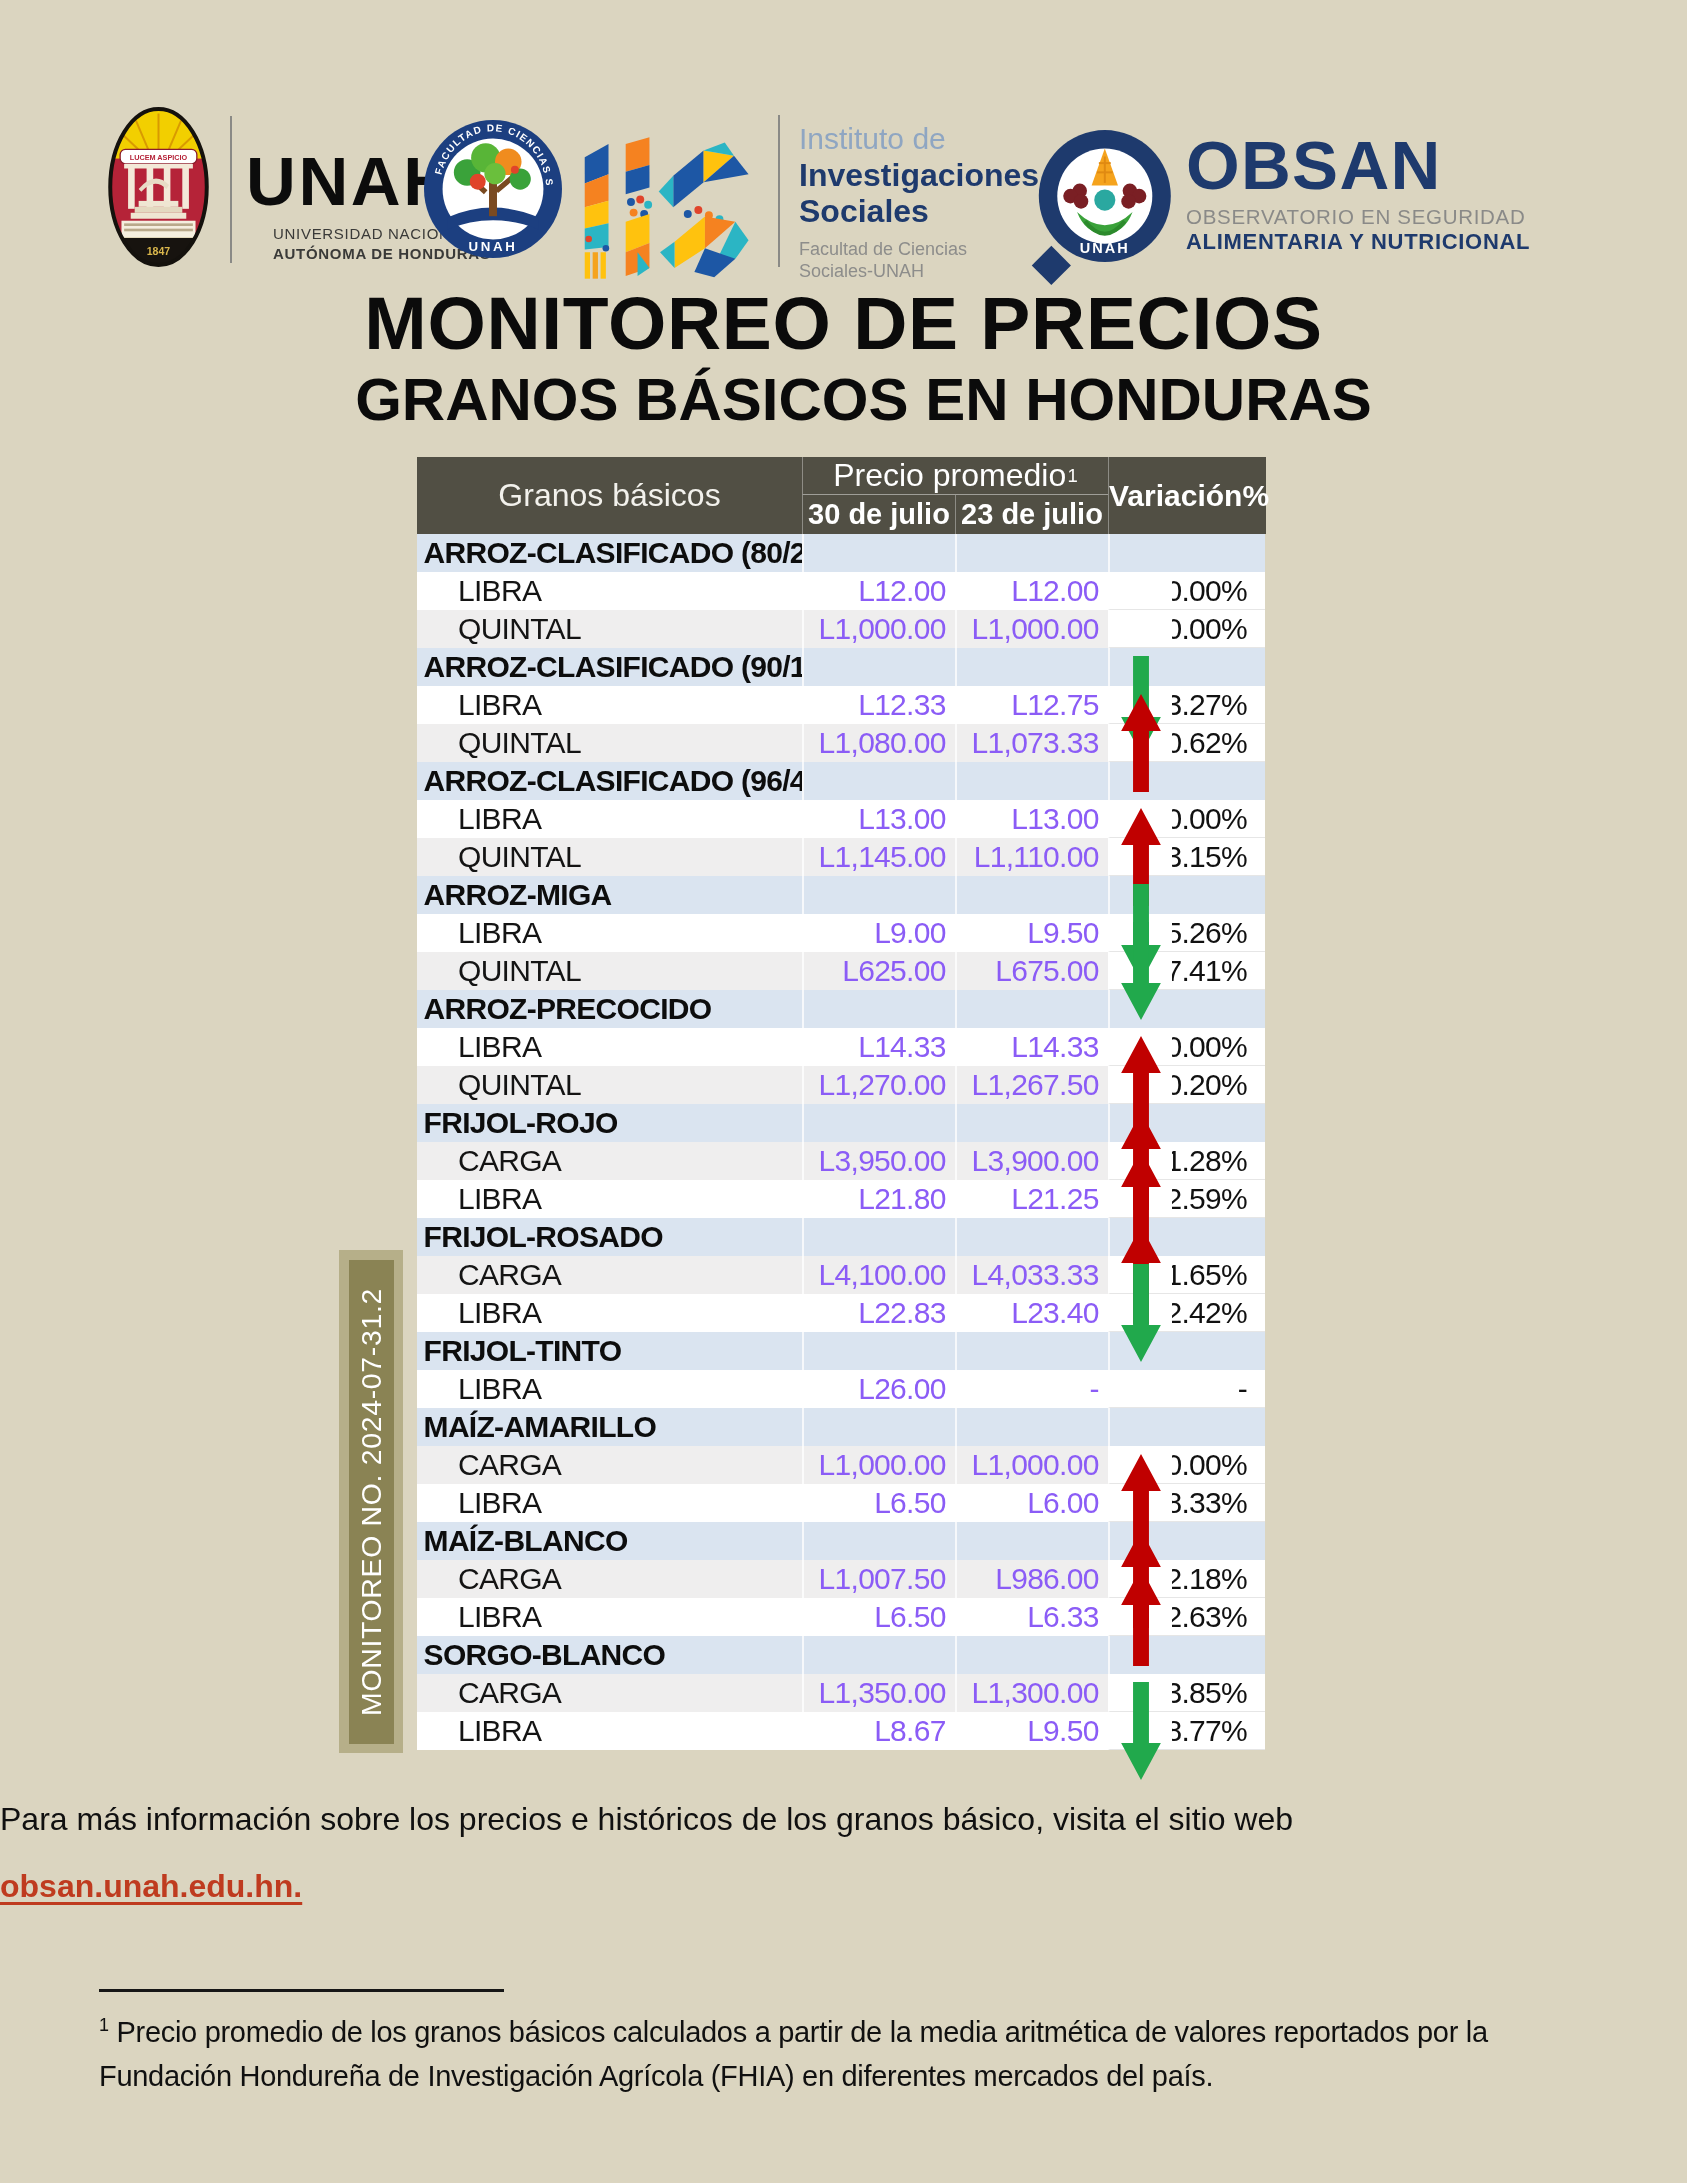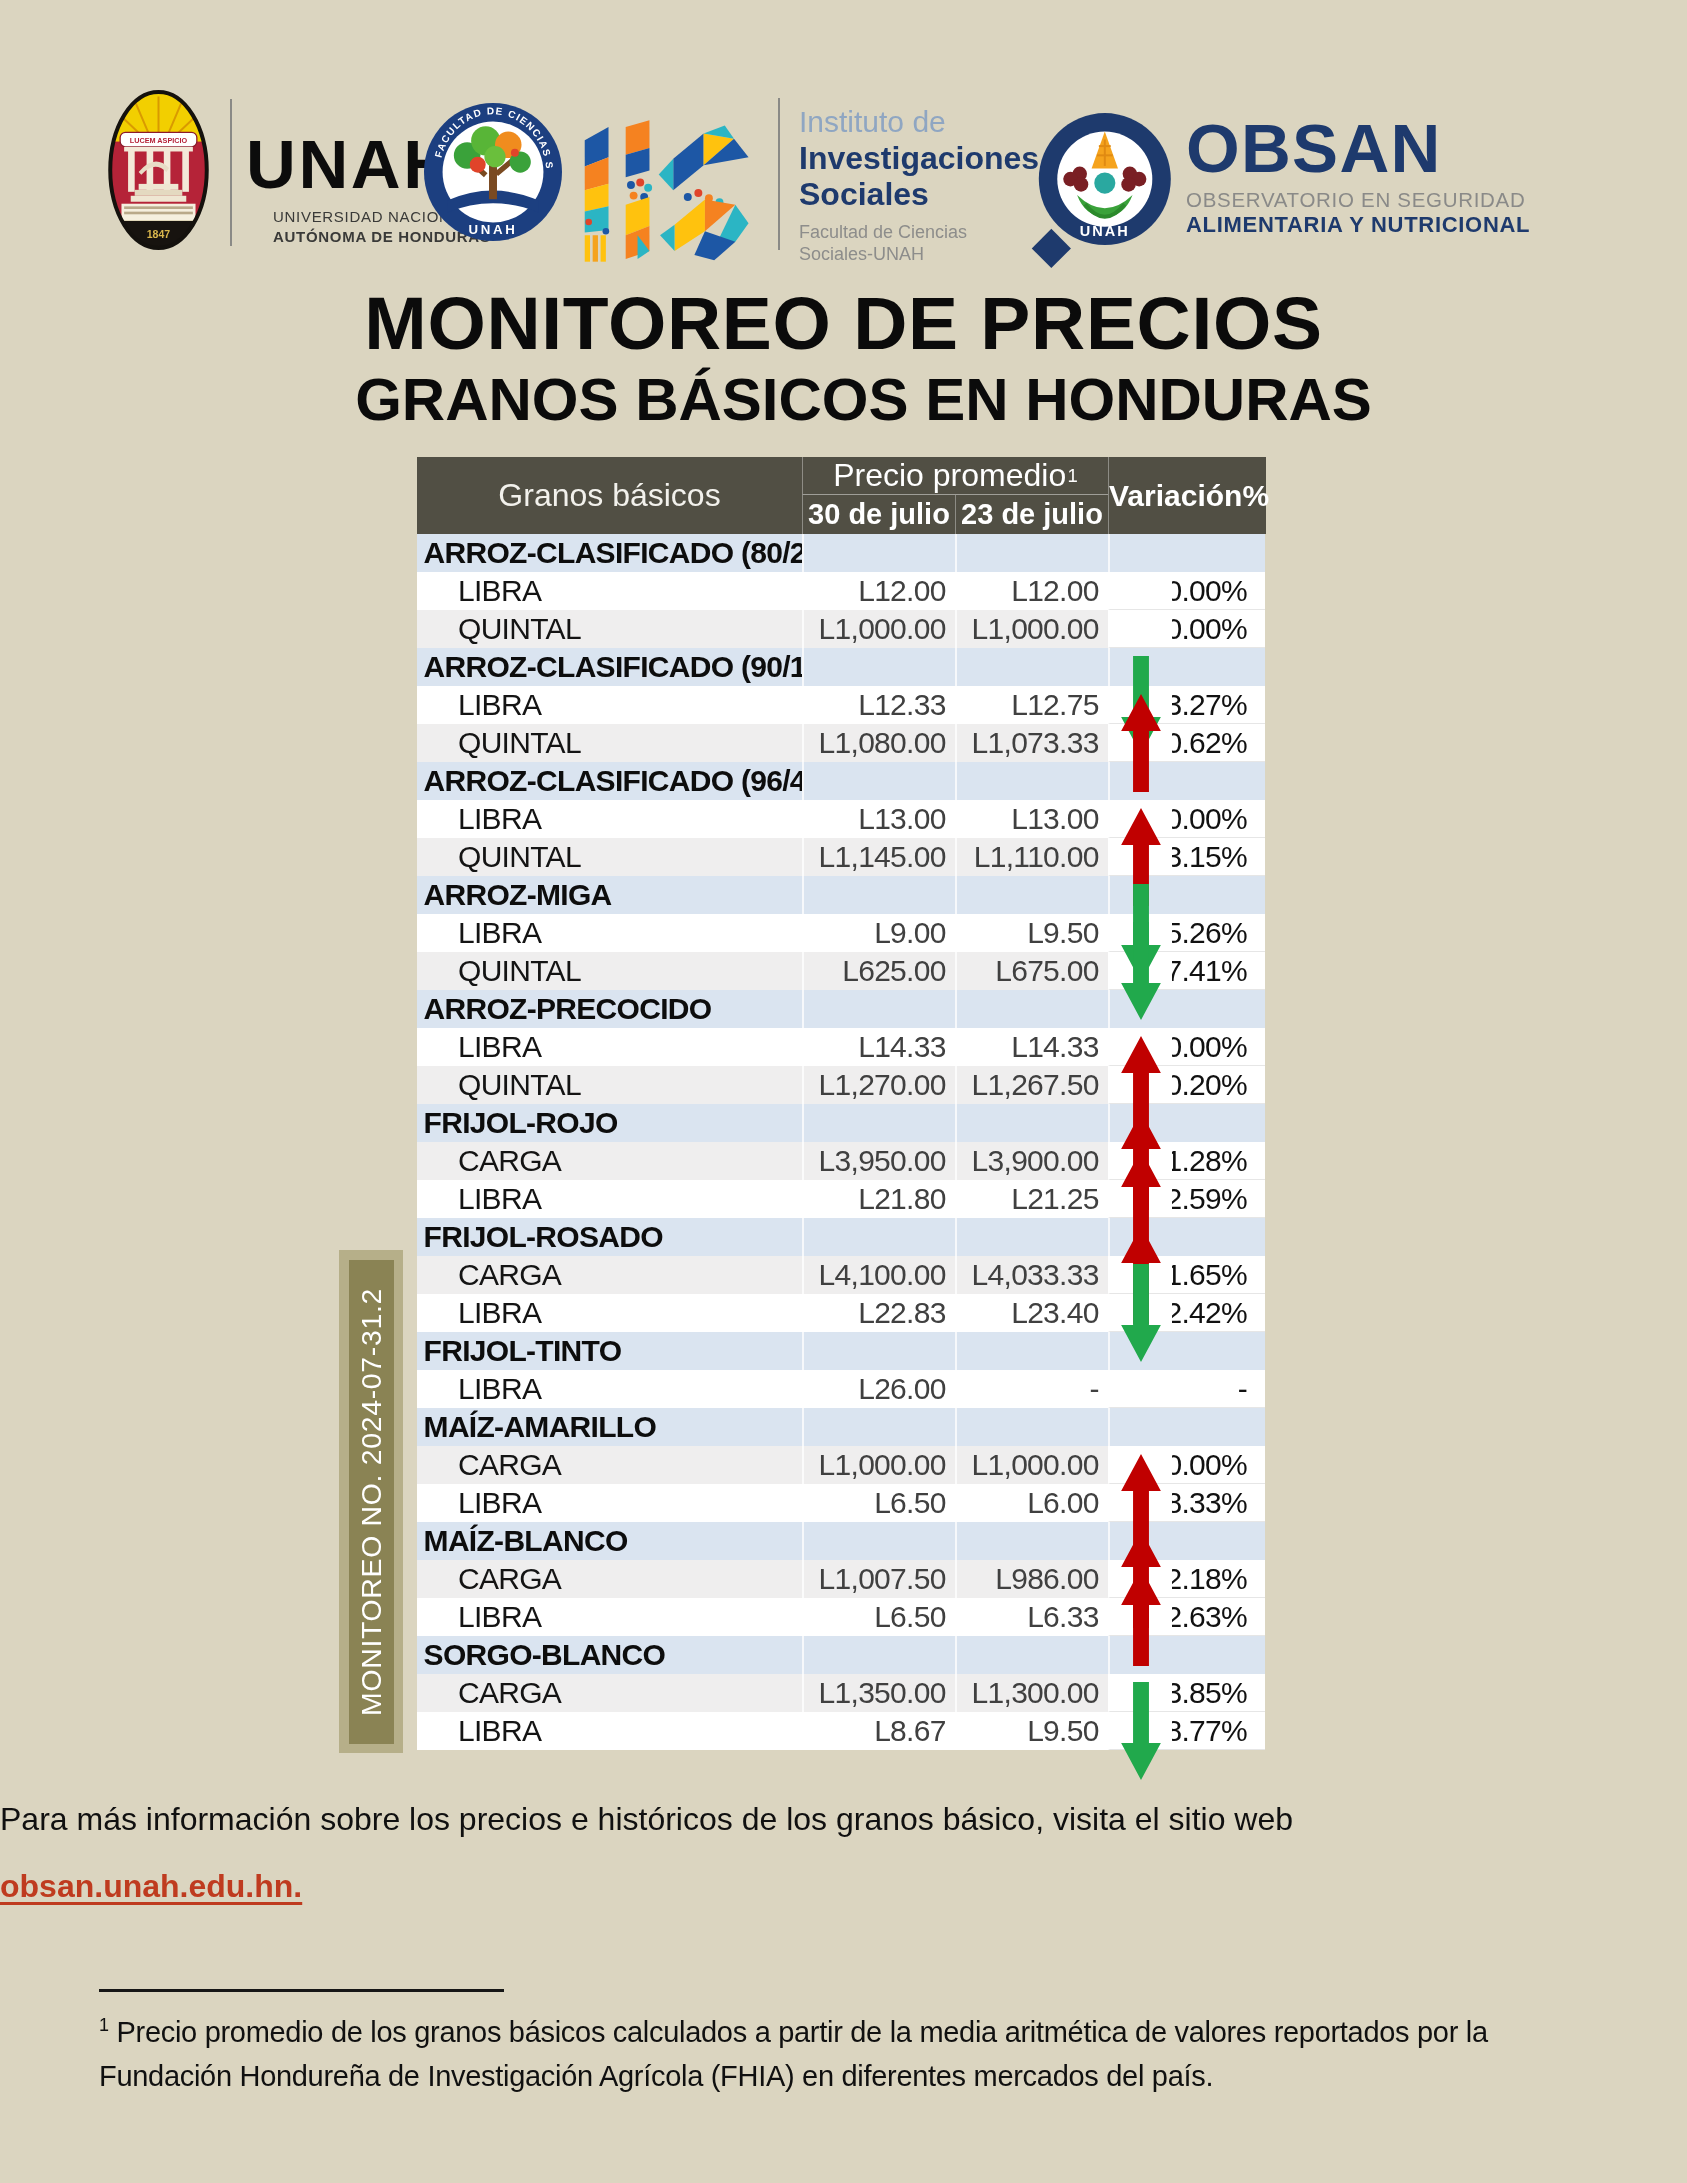--- a/index.html
+++ b/index.html
@@ -45,21 +45,21 @@
   .th-variacion{grid-row:1/3;grid-column:4;flex-direction:row;font-weight:700;font-size:30px;line-height:1.25;border-left:1.3px solid rgba(255,255,255,.35);justify-content:space-between;}
   .th-date1{grid-row:2;grid-column:2;font-weight:700;font-size:29px;border-left:1.3px solid rgba(255,255,255,.35);}
   .th-date2{grid-row:2;grid-column:3;font-weight:700;font-size:29px;border-left:1.3px solid rgba(255,255,255,.35);}
 
   .trow{display:grid;grid-template-columns:385px 153px 153px 64px 93px;height:38px;overflow:visible;}
   .cell{display:flex;align-items:center;overflow:visible;}
   .cat-row .cell{background:#dae4f0;}
   .cat-label{font-weight:700;font-size:30px;letter-spacing:-0.7px;padding-left:6.6px;color:#0d0d0d;white-space:nowrap;}
   .sep{border-left:2px solid rgba(255,255,255,.75);}
   .unit-cell{padding-left:41px;font-size:30px;letter-spacing:-0.7px;color:#141414;}
-  .num-cell{justify-content:flex-end;padding-right:9.3px;font-size:30px;letter-spacing:-0.7px;color:#404040;}
+  .num-cell{justify-content:flex-end;padding-right:9.3px;font-size:30px;letter-spacing:-0.7px;color:#8b5cf6;}
   .data-row .c-main{background:#ffffff;}
   .data-row.shaded .c-main{background:#efeeee;}
   .arrow-cell{position:relative;background:#ffffff;border-bottom:1.3px solid #e6e6e6;}
   .pct-cell{background:#ffffff;justify-content:flex-end;padding-right:18px;font-size:30px;letter-spacing:-0.7px;border-bottom:1.3px solid #e6e6e6;}
   .arrow-cell svg{position:absolute;left:50%;top:50%;transform:translate(-50%,-50%);z-index:3;}
 
   
   .side-box{left:339px;top:1250px;width:64px;height:503px;background:#b6af89;display:flex;align-items:center;justify-content:center;}
   .side-inner{width:45px;height:484px;background:#8a8354;display:flex;align-items:center;justify-content:center;}
   .side-text{writing-mode:vertical-rl;transform:rotate(180deg);color:#ffffff;font-size:28.4px;letter-spacing:0.7px;white-space:nowrap;}
@@ -70,21 +70,21 @@
   .footer-link{display:inline-block;margin-top:30px;font-size:32px;font-weight:700;color:#bf3b1f;text-decoration:underline;text-underline-offset:5.3px;}
 
   
   .footnote-rule{left:99px;top:1989px;width:405px;height:3.3px;background:#161616;}
   .footnote{left:99px;top:2011px;width:1502px;font-size:29px;line-height:1.5;color:#101010;letter-spacing:-0.3px;}
   .footnote sup{font-size:18px;}
 </style>
 </head>
 <body>
 
-<div class="abs" style="left:0;top:0;width:1563px;height:278px;">
+<div class="abs" style="left:0;top:17px;width:1563px;height:278px;">
 
   <svg class="abs" style="left:108px;top:90px;" width="101" height="160" viewBox="0 0 152 242">
     <defs>
         <clipPath id="sealClip">
           <ellipse cx="76" cy="121" rx="73" ry="118"></ellipse>
         </clipPath>
       </defs>
     <g clip-path="url(#sealClip)">
       <rect x="0" y="0" width="152" height="242" fill="#f2cf00"></rect>
       <g stroke="#d99a00" stroke-width="3">

